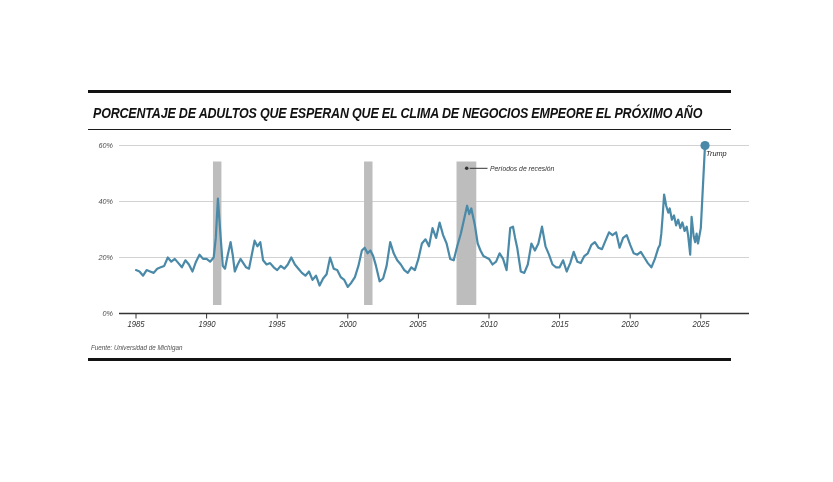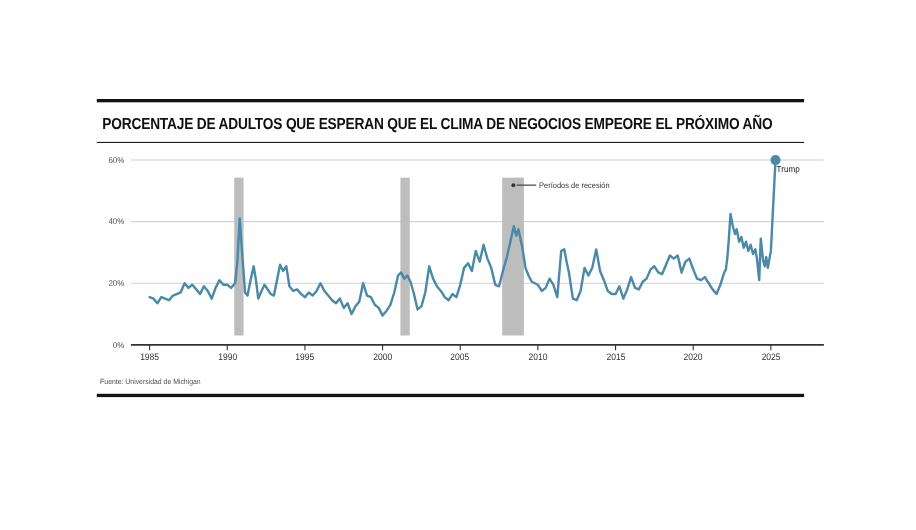--- a/index.html
+++ b/index.html
@@ -1,17 +1,17 @@
 <!DOCTYPE html>
 <html><head>
 <meta charset="utf-8">
 <style>
   html,body{margin:0;padding:0;background:#ffffff;}
   .page{position:relative;width:833px;height:370px;background:#ffffff;overflow:hidden;
-        font-family:"Liberation Sans", sans-serif;}
+        font-family:"Liberation Sans", sans-serif;font-style:italic;}
   .rule{position:absolute;background:#131313;}
   .rule.top{left:88px;top:90px;width:643px;height:3px;}
   .rule.thin{left:88px;top:129px;width:643px;height:1.3px;background:#1c1c1c;}
   .rule.bottom{left:88px;top:358px;width:643px;height:3px;}
   .chart-title{position:absolute;left:93px;top:105px;margin:0;
         font-size:14.5px;font-weight:700;color:#111;letter-spacing:-0.2px;
         white-space:nowrap;transform:scaleX(0.86);transform-origin:left center;}
   .source-note{position:absolute;left:91px;top:344px;font-size:6.8px;color:#4f4f4f;
         transform:scaleX(0.92);transform-origin:left center;}
   svg.plot{position:absolute;left:0;top:0;}

